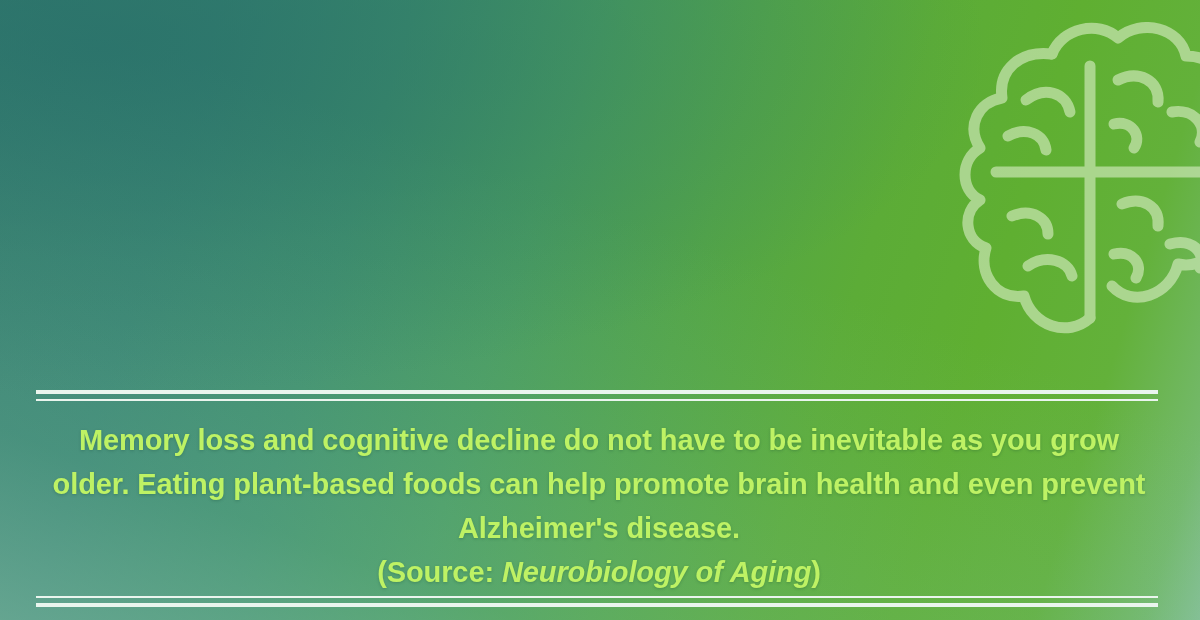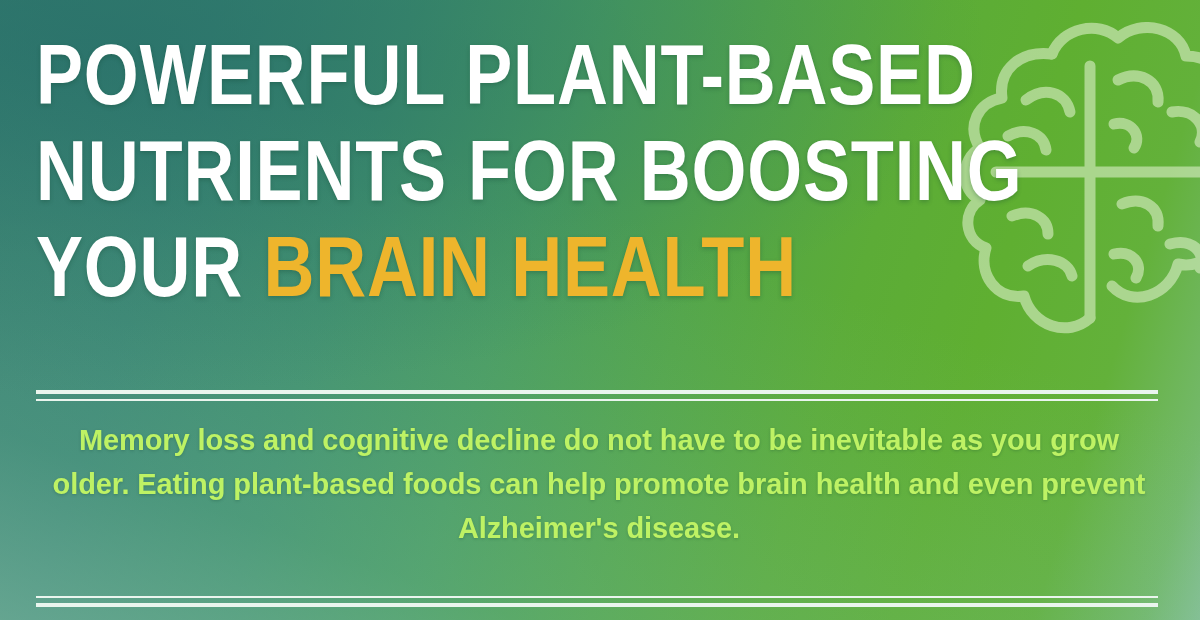--- a/index.html
+++ b/index.html
@@ -140,34 +140,30 @@
     <path d="M158 116 C176 112 186 128 178 140"></path>
 
     <path d="M56 208 C76 200 92 210 92 226"></path>
     <path d="M72 258 C90 246 112 252 116 268"></path>
 
     <path d="M166 196 C186 188 204 198 202 218"></path>
     <path d="M214 236 C236 230 250 244 244 260"></path>
     <path d="M158 246 C176 242 188 256 180 270"></path>
   </svg>
 
-  <div class="headline">
-    <div class="hl-line">POWERFUL PLANT-BASED</div>
-    <div class="hl-line"><span>NUTRIENTS</span><span class="gap"></span><span>FOR BOOSTING</span></div>
-    <div class="hl-line"><span>YOUR</span> <span class="accent">BRAIN HEALTH</span></div>
-  </div>
 
   <div class="divider top">
     <div class="rule thick"></div>
     <div class="rule thin"></div>
   </div>
 
   <div class="body-copy">
     <span>Memory loss and cognitive decline do not have to be inevitable as you grow older. Eating plant-based foods can help promote brain health and even prevent Alzheimer's disease.</span>
     <br>
+    <span><span>(Source: </span><span class="src-journal">Neurobiology of Aging</span><span>)</span></span>
   </div>
 
   <div class="divider bottom">
     <div class="rule thin"></div>
     <div class="rule thick"></div>
   </div>
 
 </div>
 
 </body></html>

